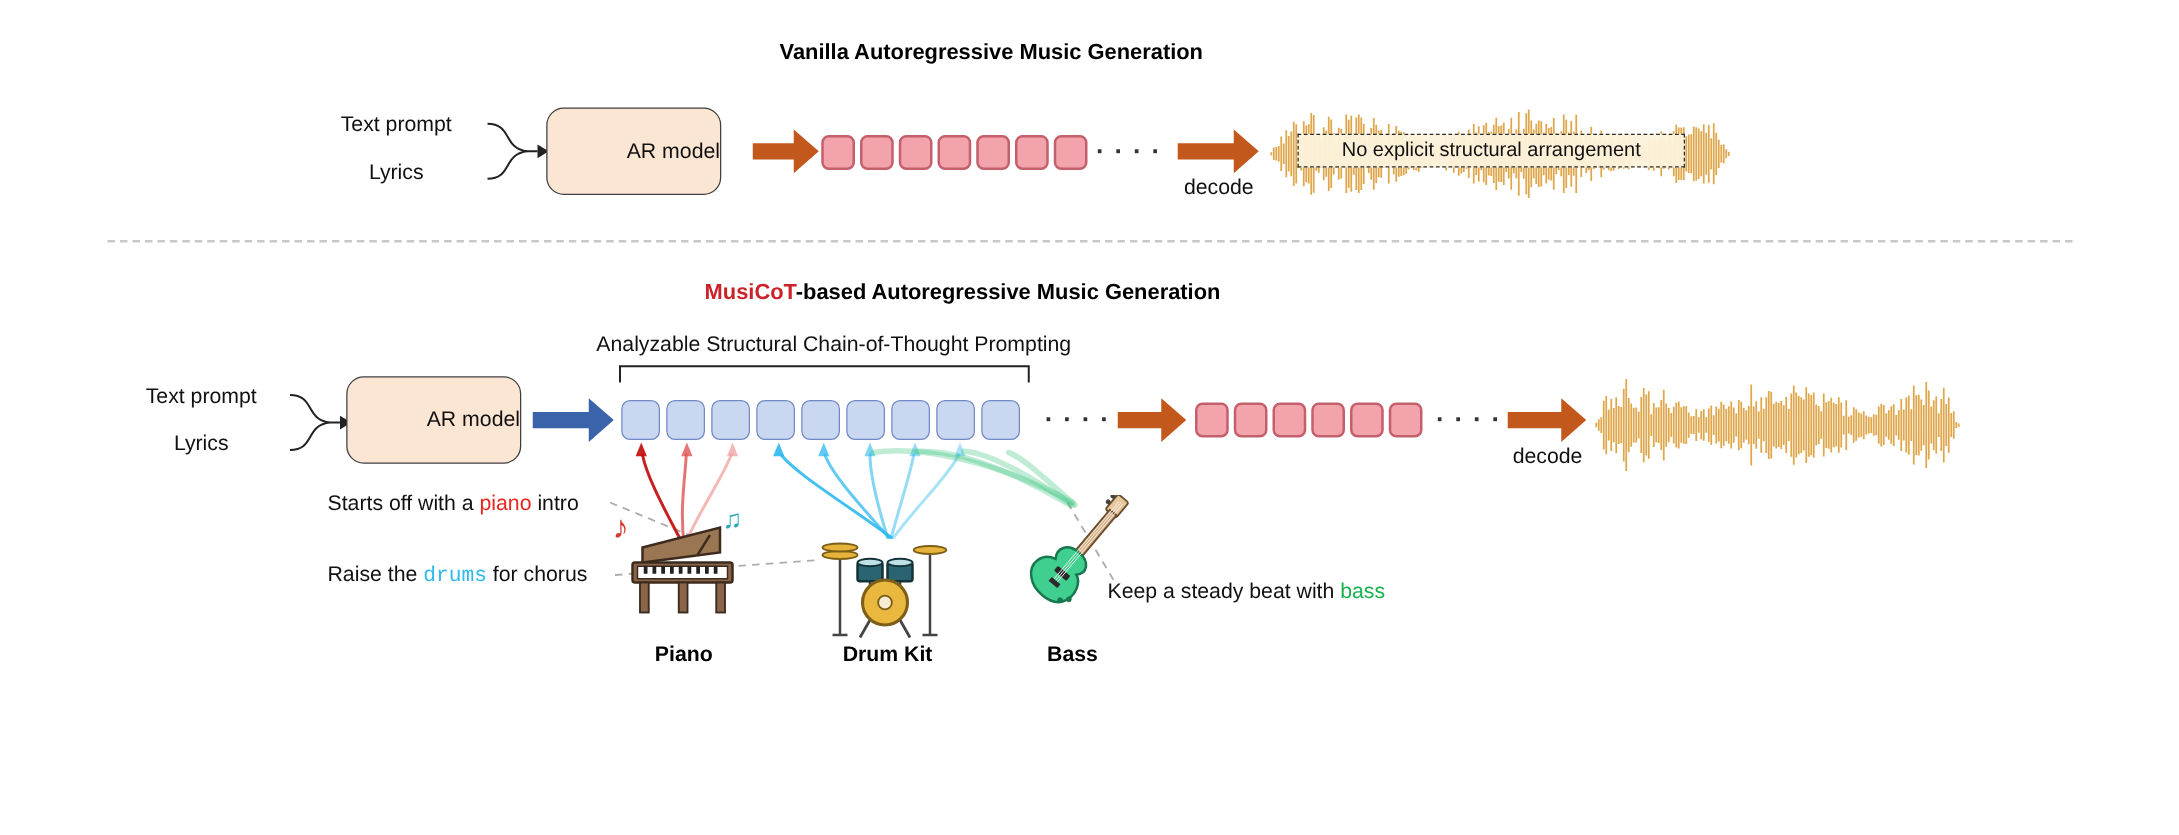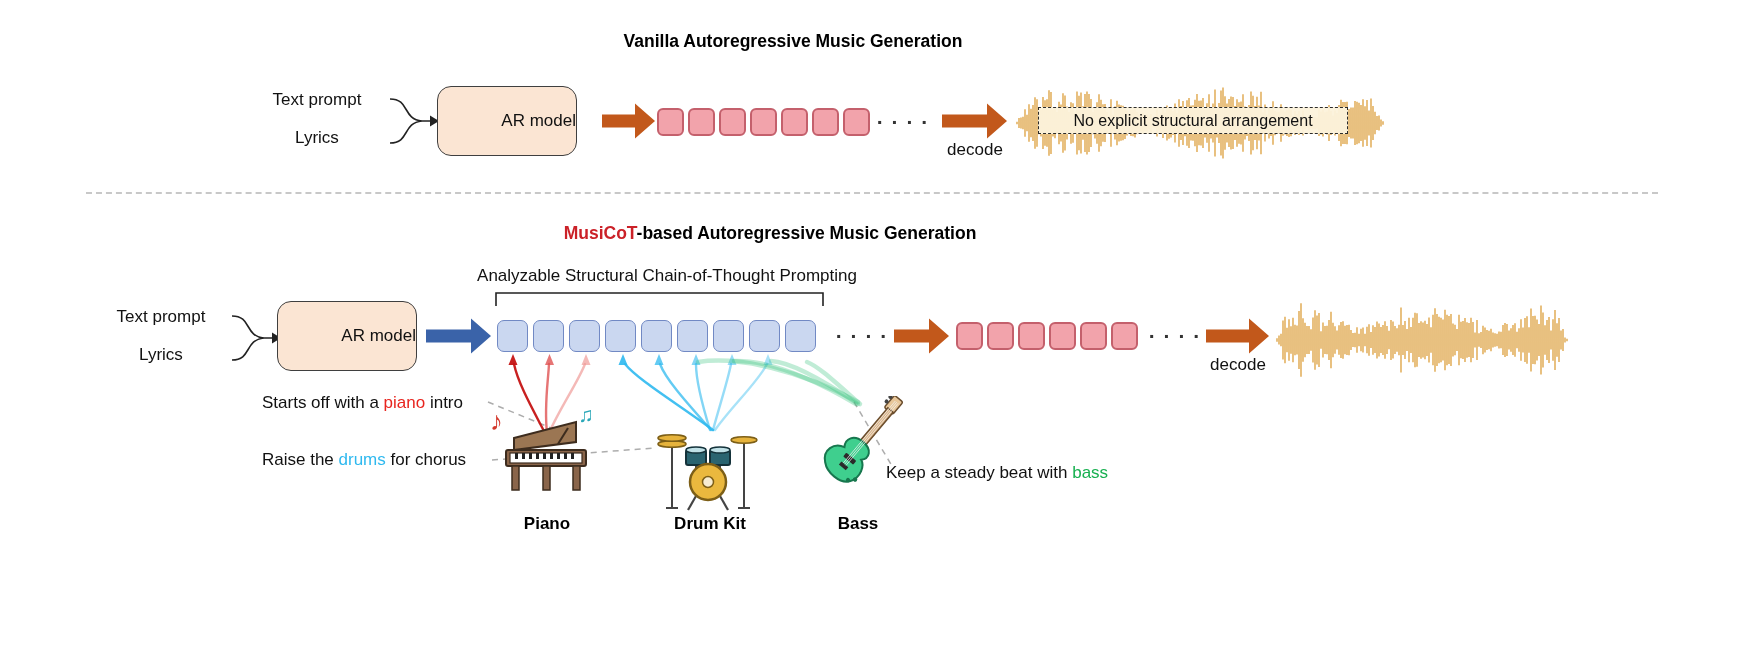--- a/index.html
+++ b/index.html
@@ -14,21 +14,21 @@
   .ar-box{background:#FBE5D3;border:1.7px solid #3f3f3f;border-radius:14px;display:flex;align-items:center;justify-content:flex-end;font-size:17px;color:#111;}
   .token-row{display:flex;}
   .row-pink{gap:4px;}
   .row-pink .token{width:27px;height:28px;background:#F2A3AB;border:2px solid #C4606C;border-radius:6px;}
   .row-blue{gap:5px;}
   .row-blue .token{width:31px;height:32px;background:#CAD7F0;border:1.8px solid #7189C4;border-radius:7px;}
   .dots{font-size:21px;font-weight:bold;letter-spacing:1px;color:#333;text-align:center;}
   .note-box{border:1.6px dashed #2b2b2b;background:rgba(252,242,219,0.95);font-size:16px;display:flex;align-items:center;justify-content:center;color:#111;}
   .divider{border-top:2px dashed #c8c8c8;height:0;}
   .word-piano{color:var(--piano-word);}
-  .word-drums{color:var(--drums-word);}
+  .word-drums{color:var(--drums-word);font-family:Liberation Mono, monospace;}
   .word-bass{color:var(--bass-word);}
   .instr-label{font-weight:bold;font-size:17px;text-align:center;color:#000;}
   svg{display:block;}
 </style>
 </head>
 <body>
 
 <div id="canvas">
 
   <div class="abs title" style="left:568px;top:31px;width:450px;">Vanilla Autoregressive Music Generation</div>

